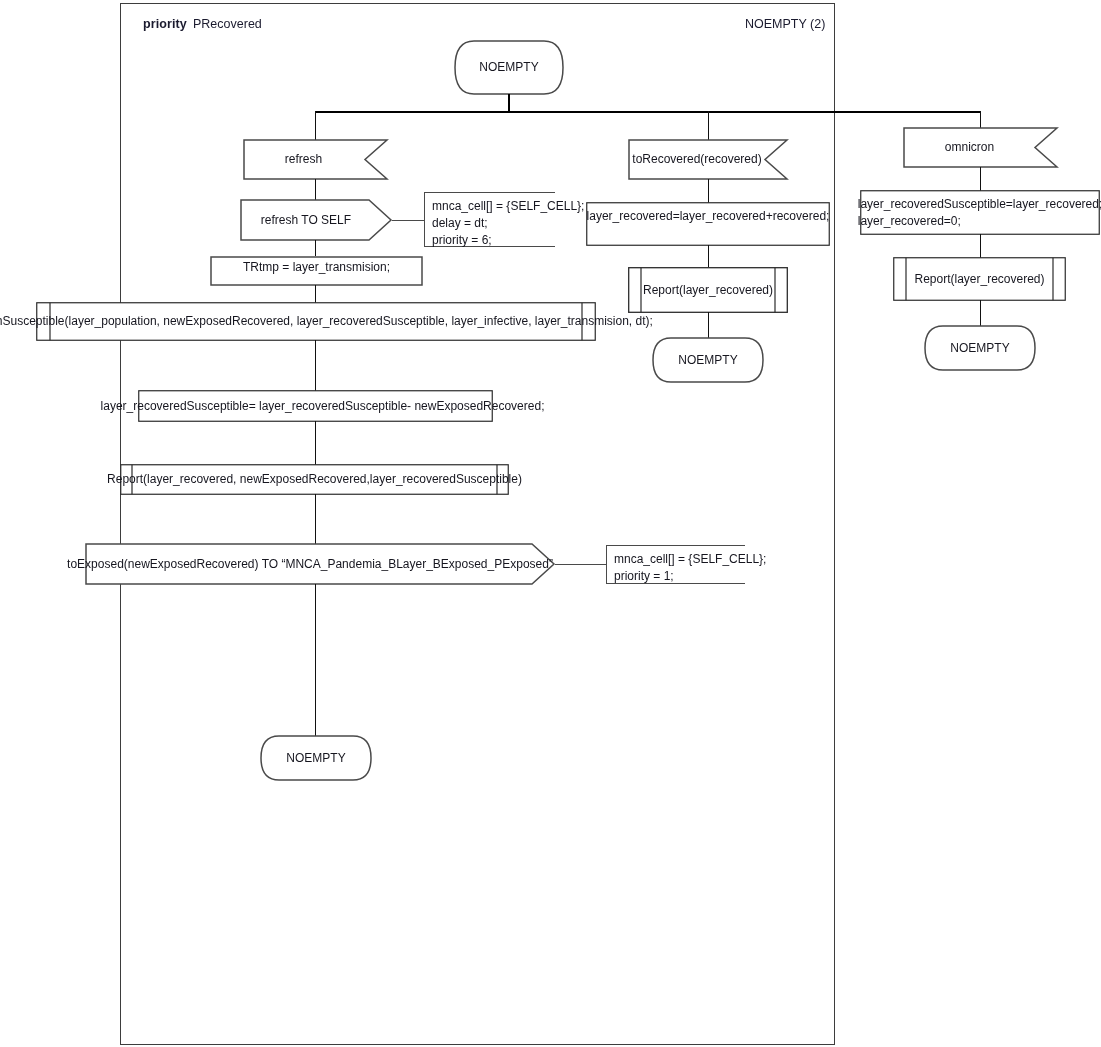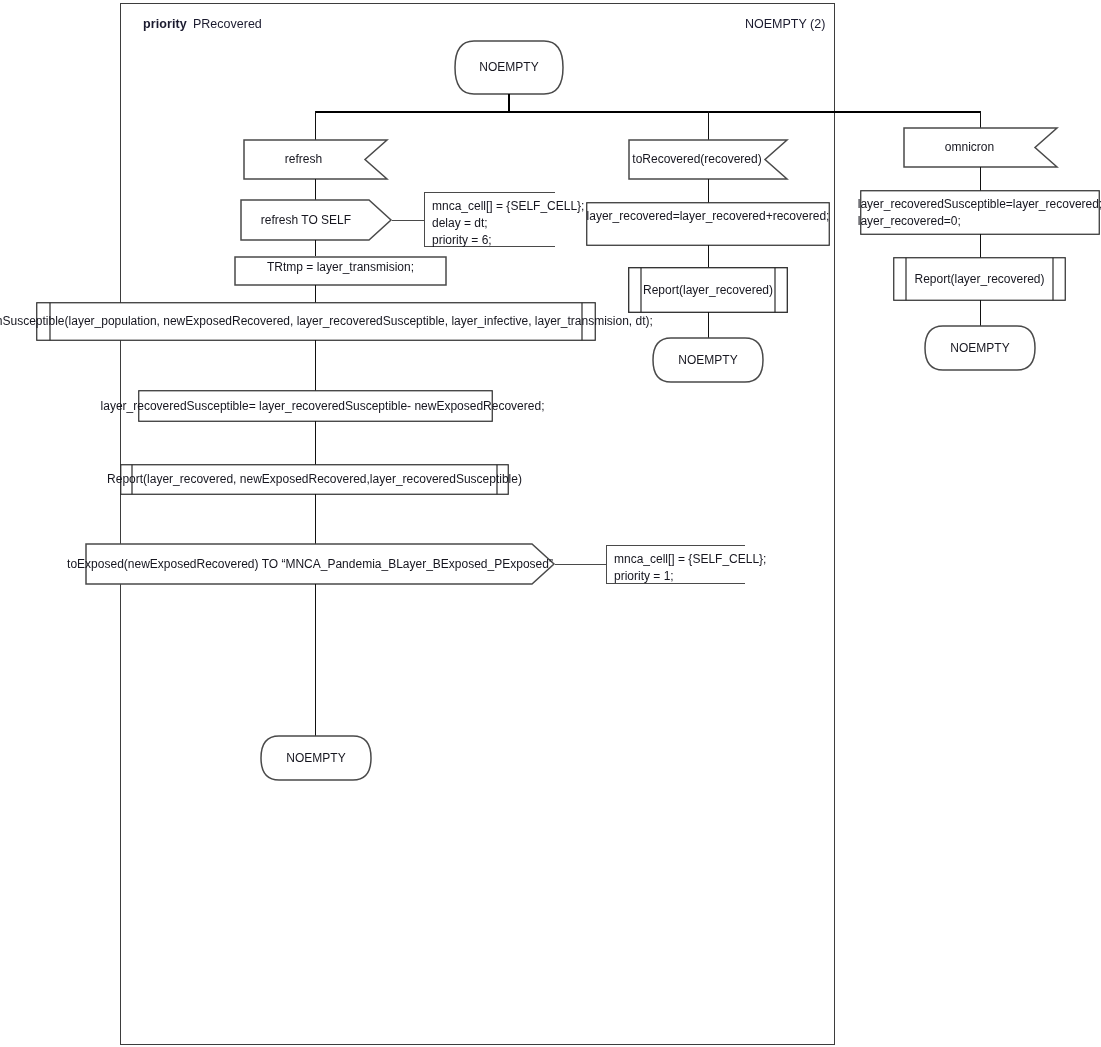--- a/index.html
+++ b/index.html
@@ -144,21 +144,21 @@
     <div class="shape-text" style="padding-right:20px; box-sizing:border-box;">refresh TO SELF</div>
   </div>
 
   <div class="abs hline grey" style="left:392px; top:220px; width:33px;"></div>
   <div class="comment-box" style="left:424px; top:192px; width:131px; height:55px;">mnca_cell[] = {SELF_CELL};
 delay = dt;
 priority = 6;</div>
 
   <div class="abs vline" style="left:315px; top:240px; height:16px;"></div>
 
-  <div class="shape" style="left:210px; top:256px; width:213px; height:23px;margin-left:24px;">
+  <div class="shape" style="left:210px; top:256px; width:213px; height:23px;">
     <svg width="213" height="30" viewBox="0 0 213 30">
       <rect x="1" y="1" width="211" height="28" fill="#ffffff" stroke="#4a4a4a" stroke-width="1.5"></rect>
     </svg>
     <div class="shape-text">TRtmp  = layer_transmision;</div>
   </div>
 
   <div class="abs vline" style="left:315px; top:285px; height:18px;"></div>
 
   <div class="shape" style="left:36px; top:302px; width:560px; height:39px;">
     <svg width="560" height="39" viewBox="0 0 560 39">

